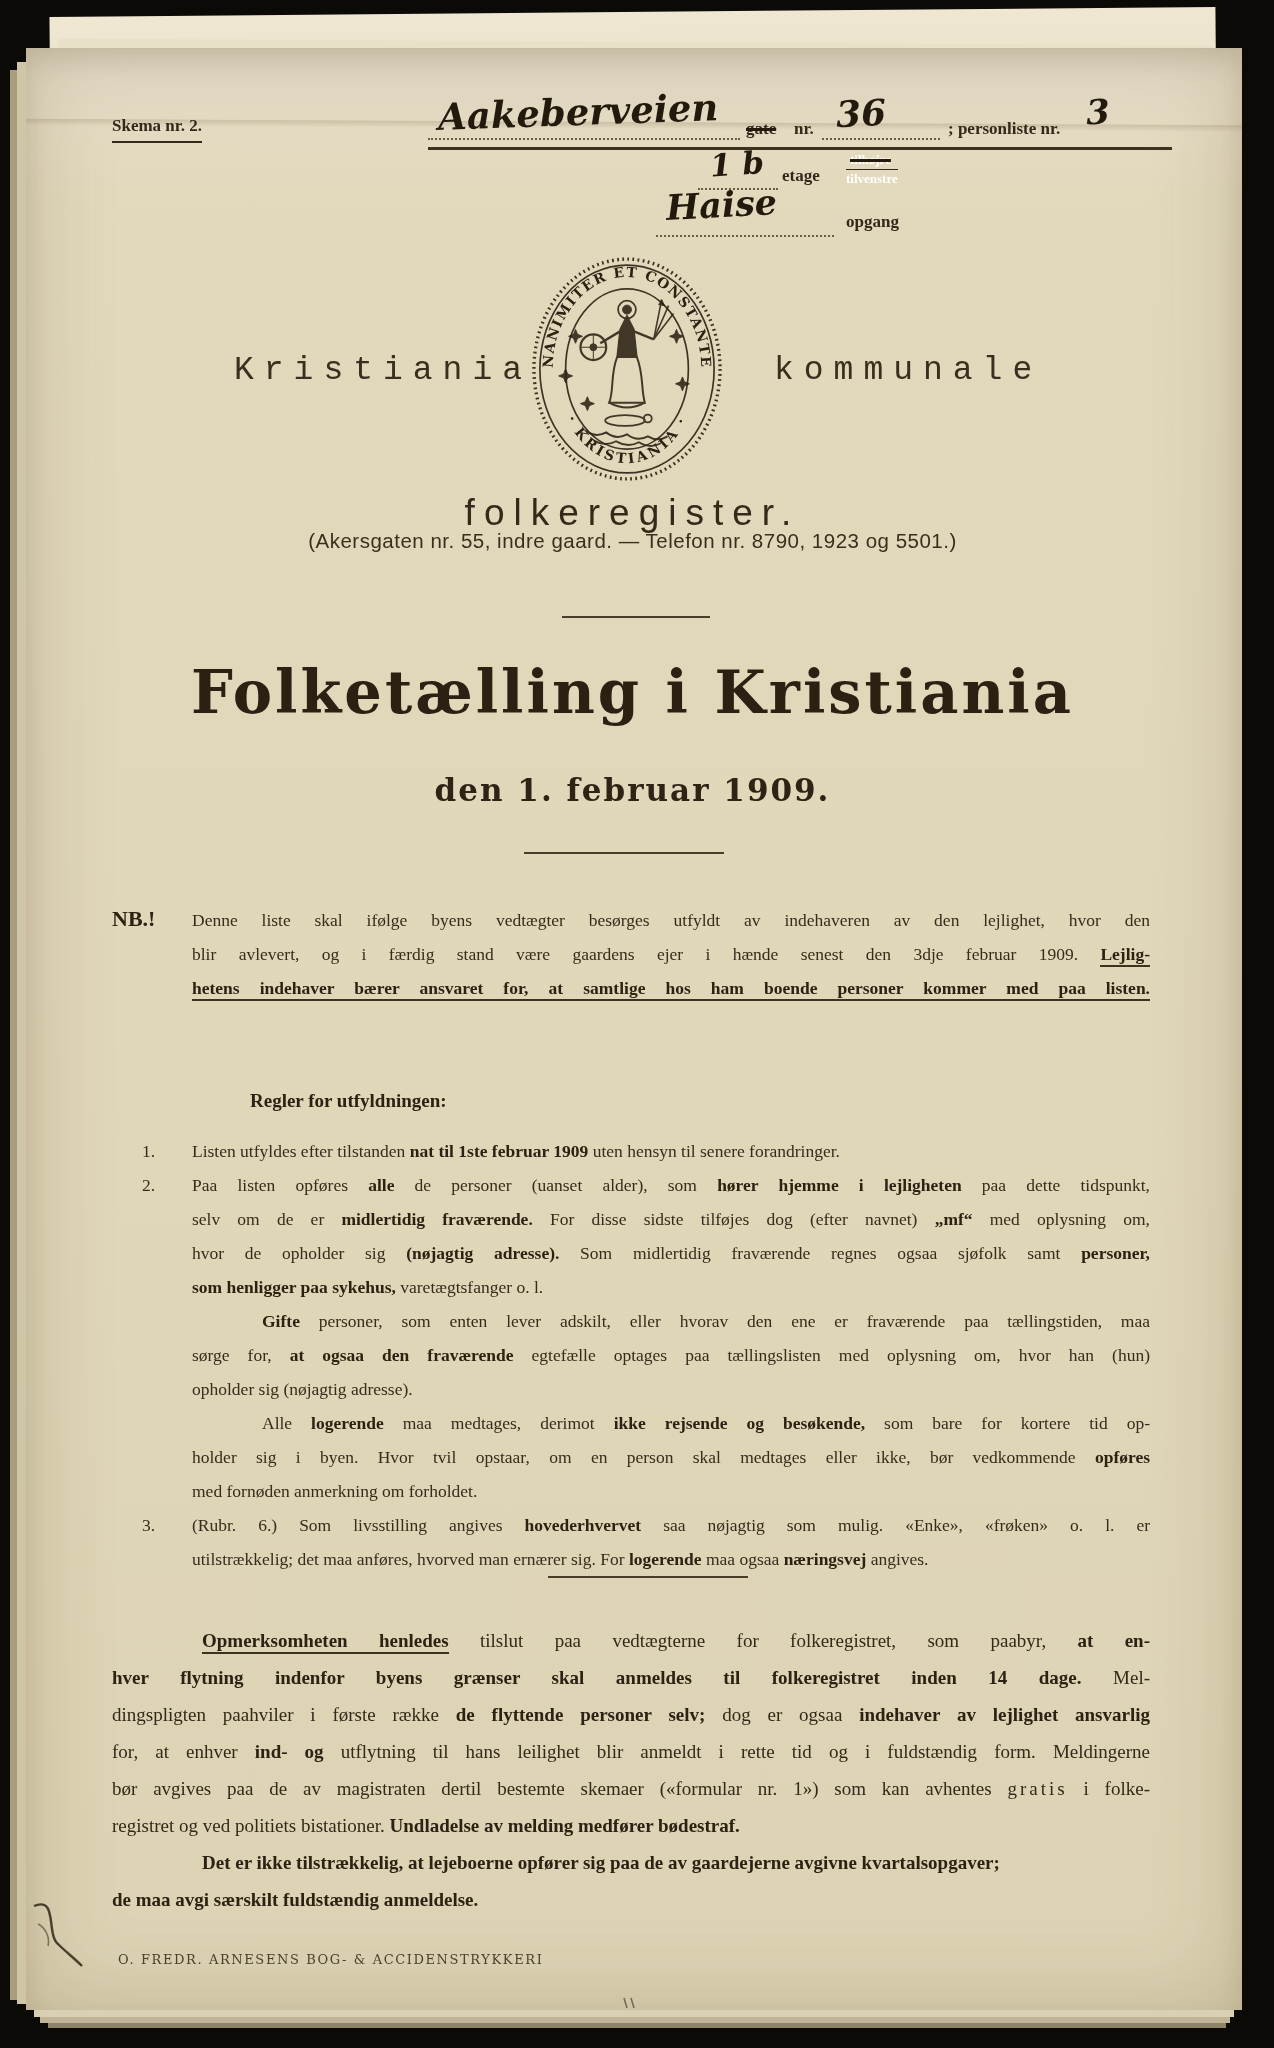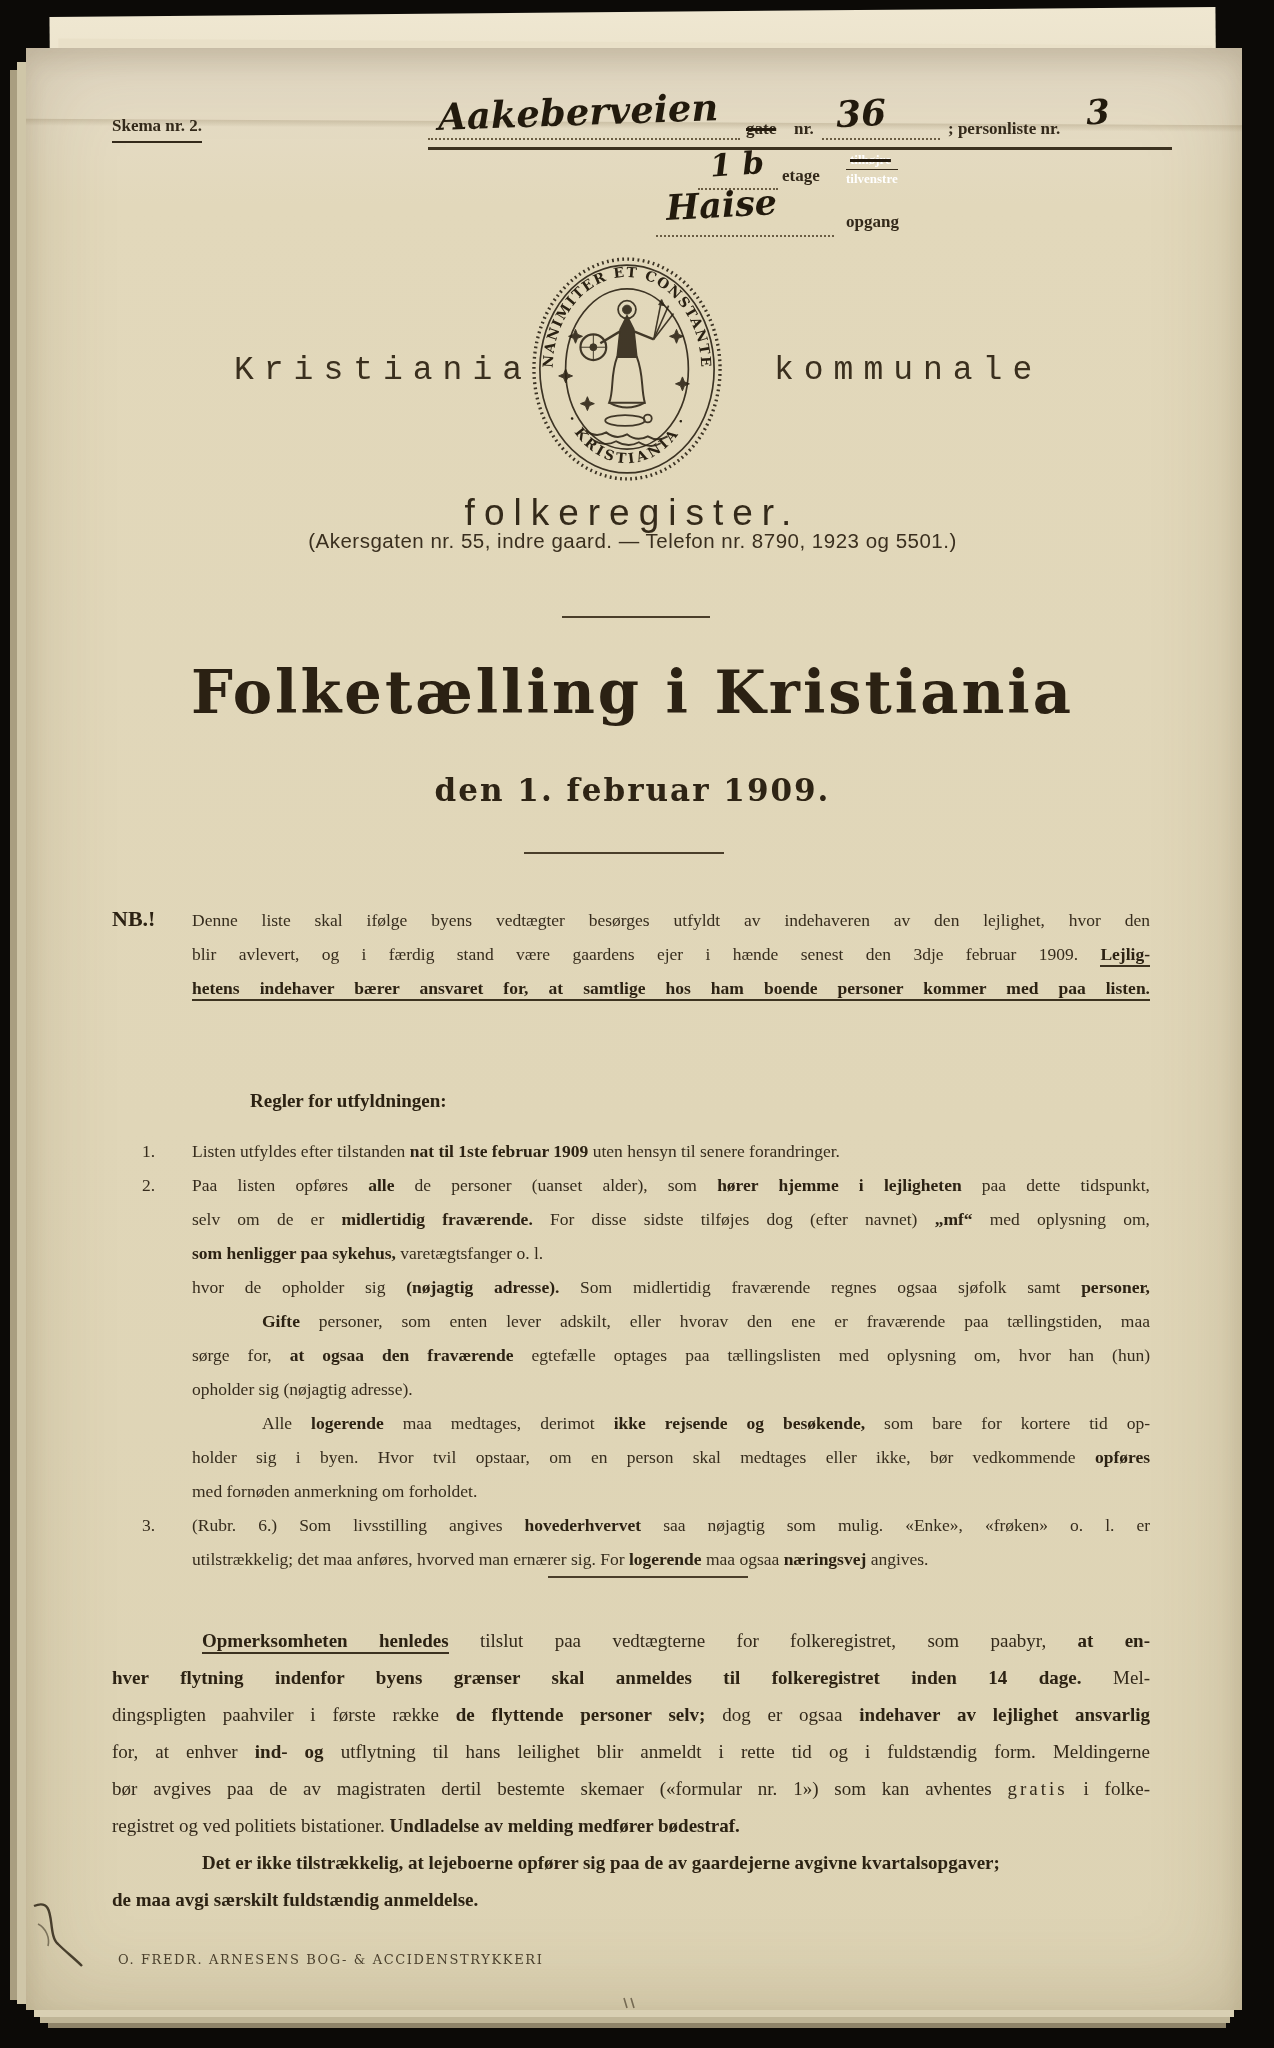--- a/index.html
+++ b/index.html
@@ -182,22 +182,22 @@
 
   <div class="pos tb" style="left:192px;top:1134px;width:958px;">
     <div class="item">
       <span class="num">1.</span>
       <div class="ln"><span>Listen utfyldes efter tilstanden </span><span class="b">nat til 1ste februar 1909</span><span> uten hensyn til senere forandringer.</span></div>
     </div>
     <div class="item">
       <span class="num">2.</span>
       <div class="ln just"><span>Paa listen opføres </span><span class="b">alle</span><span> de personer (uanset alder), som </span><span class="b">hører hjemme i lejligheten</span><span> paa dette tidspunkt,</span></div>
       <div class="ln just"><span>selv om de er </span><span class="b">midlertidig fraværende.</span><span>  For disse sidste tilføjes dog (efter navnet) </span><span class="b">„mf“</span><span> med oplysning om,</span></div>
+      <div class="ln just"><span>hvor de opholder sig </span><span class="b">(nøjagtig adresse).</span><span>  Som midlertidig fraværende regnes ogsaa sjøfolk samt </span><span class="b">personer,</span></div>
       <div class="ln"><span class="b">som henligger paa sykehus,</span><span> varetægtsfanger o. l.</span></div>
-      <div class="ln just"><span>hvor de opholder sig </span><span class="b">(nøjagtig adresse).</span><span>  Som midlertidig fraværende regnes ogsaa sjøfolk samt </span><span class="b">personer,</span></div>
       <div class="ln just ti70"><span class="b">Gifte</span><span> personer, som enten lever adskilt, eller hvorav den ene er fraværende paa tællingstiden, maa</span></div>
       <div class="ln just"><span>sørge for, </span><span class="b">at ogsaa den fraværende</span><span> egtefælle optages paa tællingslisten med oplysning om, hvor han (hun)</span></div>
       <div class="ln"><span>opholder sig (nøjagtig adresse).</span></div>
       <div class="ln just ti70"><span>Alle </span><span class="b">logerende</span><span> maa medtages, derimot </span><span class="b">ikke rejsende og besøkende,</span><span> som bare for kortere tid op-</span></div>
       <div class="ln just"><span>holder sig i byen.  Hvor tvil opstaar, om en person skal medtages eller ikke, bør vedkommende </span><span class="b">opføres</span></div>
       <div class="ln"><span>med fornøden anmerkning om forholdet.</span></div>
     </div>
     <div class="item">
       <span class="num">3.</span>
       <div class="ln just"><span>(Rubr. 6.)  Som livsstilling angives </span><span class="b">hovederhvervet</span><span> saa nøjagtig som mulig.  «Enke», «frøken» o. l. er</span></div>

